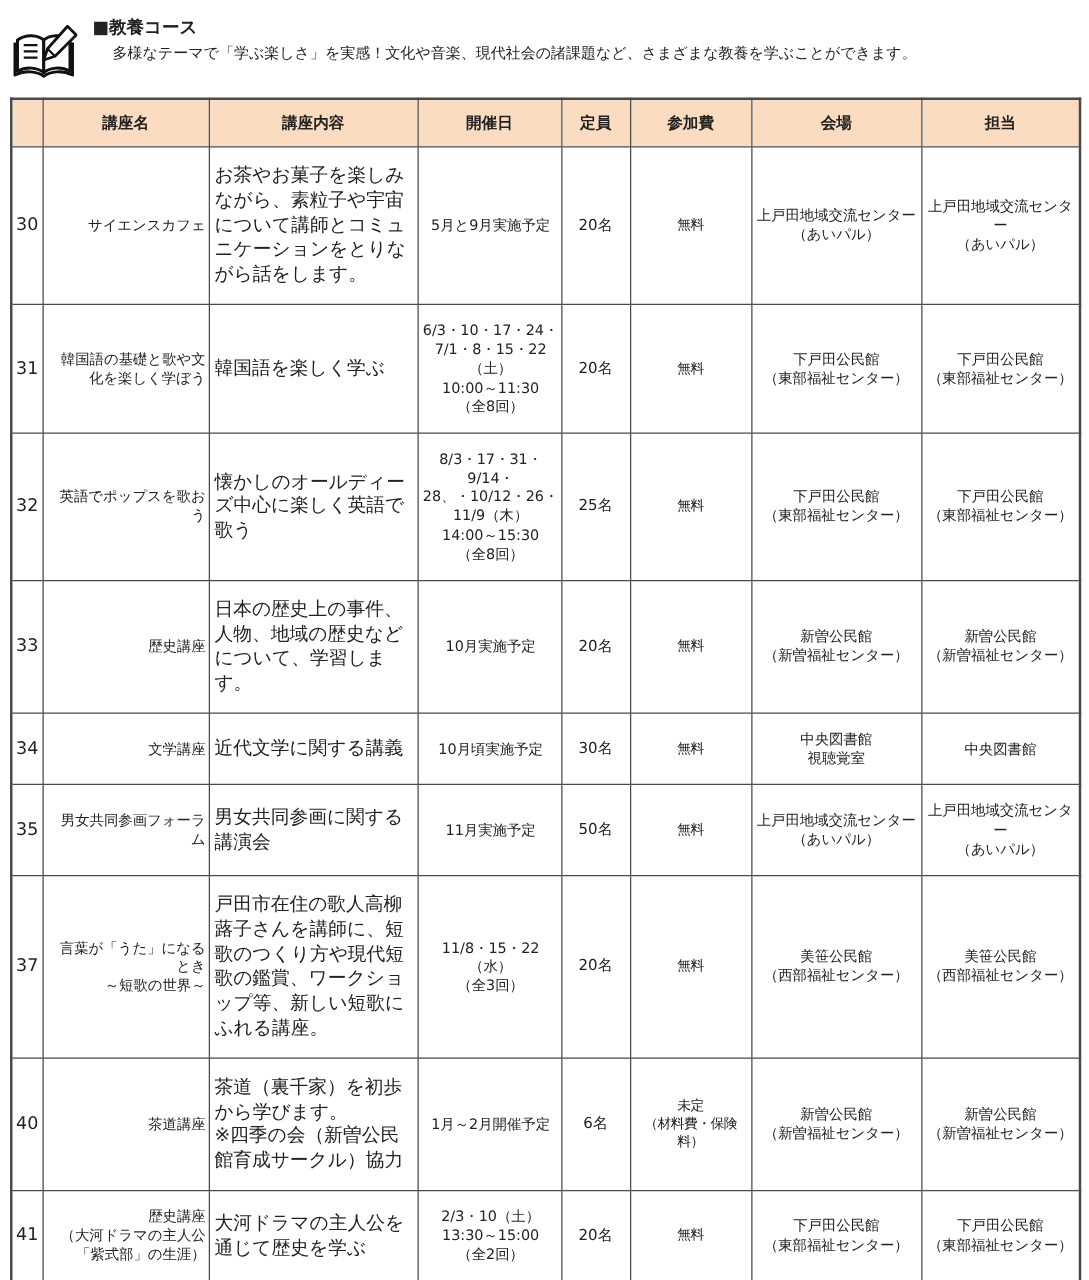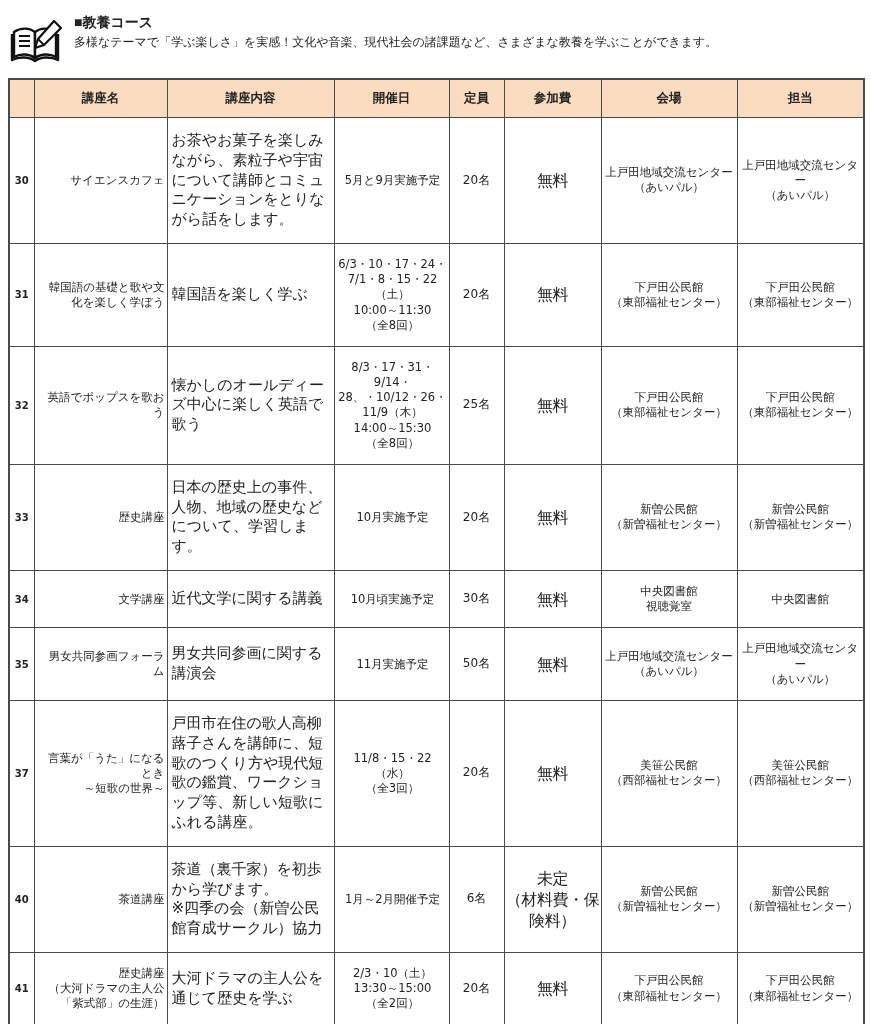--- a/index.html
+++ b/index.html
@@ -11,23 +11,23 @@
   html,body{margin:0;padding:0;}
   body{
     width:871px;height:1024px;
     background:#ffffff;
     font-family:"DejaVu Sans","Liberation Sans",sans-serif;
     color:var(--text);
   }
   .page{padding:10px 8px 8px 8px;}
   .doc-header{display:flex;align-items:flex-start;margin:2px 0 8px 2px;}
   .doc-icon{flex:0 0 auto;width:52px;margin-top:8px;}
-  .doc-titles{margin-left:12px;font-family:Liberation Serif, serif;}
+  .doc-titles{margin-left:12px;}
   .doc-title{font-size:14px;font-weight:bold;line-height:1.5;}
-  .doc-subtitle{font-size:12px;line-height:1.6;}
+  .doc-subtitle{font-size:12px;line-height:1.6;margin-left:16px;}
   table.course-table{
     border-collapse:collapse;
     table-layout:fixed;
     width:855px;
     border:2px solid var(--border);
   }
   .course-table th,.course-table td{
     border:1px solid var(--border);
     vertical-align:middle;
     white-space:pre-line;
@@ -39,25 +39,25 @@
     font-weight:bold;
     padding:10px 2px;
     text-align:center;
   }
   .course-table td{
     font-size:12px;
     line-height:1.32;
     padding:13px 3px;
     text-align:center;
   }
-  td.col-no{font-size:10px;padding-left:2px;padding-right:2px;font-weight:bold;}
+  td.col-no{font-size:14px;padding-left:2px;padding-right:2px;}
   td.col-name{text-align:right;font-size:11.5px;padding-left:4px;padding-right:2px;}
   td.col-content{text-align:left;font-size:15px;padding-left:4px;padding-right:2px;}
   td.col-date{font-size:11.5px;padding-left:3px;padding-right:1px;}
-  td.col-fee{font-size:16px;letter-spacing:-0.4px;padding-left:1px;padding-right:1px;}
+  td.col-fee{font-size:11px;letter-spacing:-0.4px;padding-left:1px;padding-right:1px;}
   td.col-venue,td.col-staff{font-size:11.5px;padding-left:1px;padding-right:1px;}
 </style>
 </head>
 <body>
 
 <div class="page">
 
   <div class="doc-header">
     <span class="doc-icon">
       <svg viewBox="0 0 52 46" width="52" height="46" aria-hidden="true">

